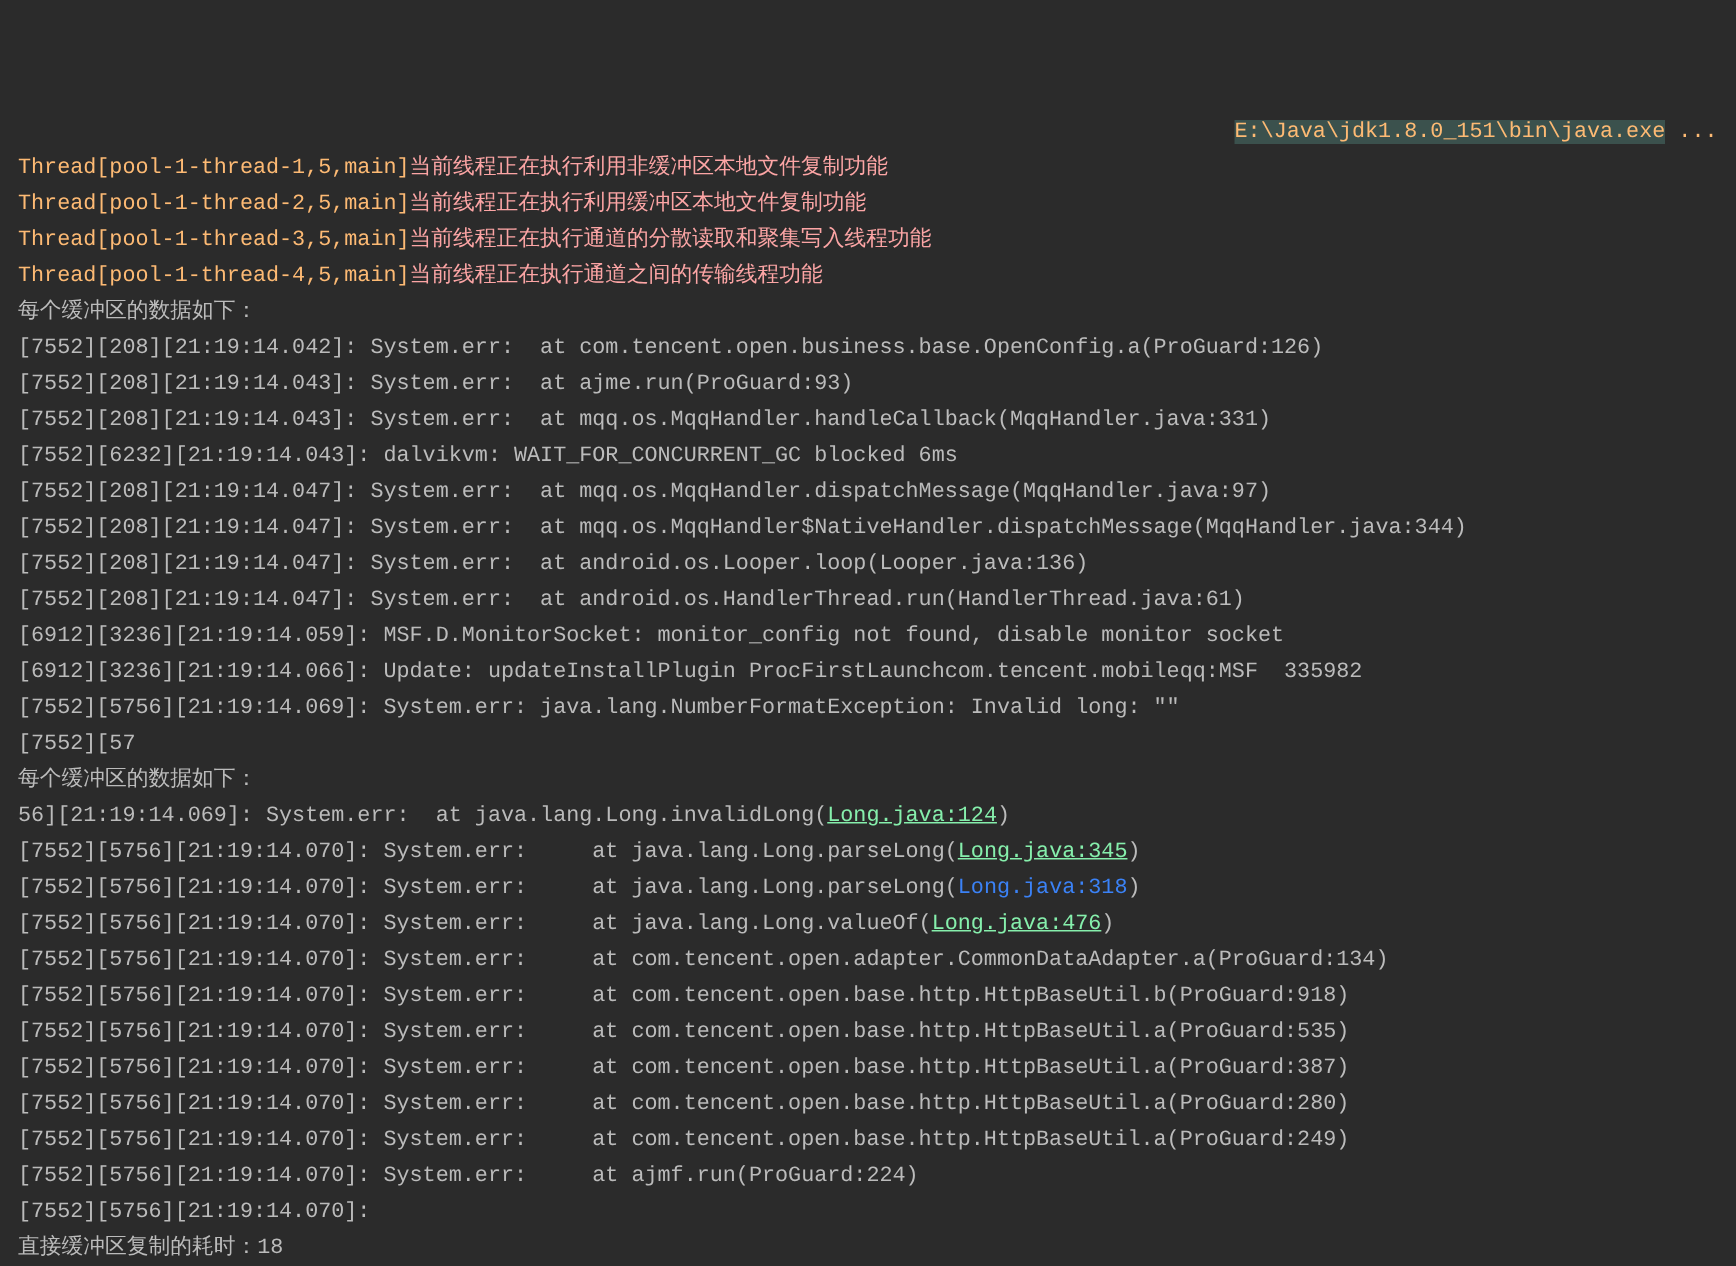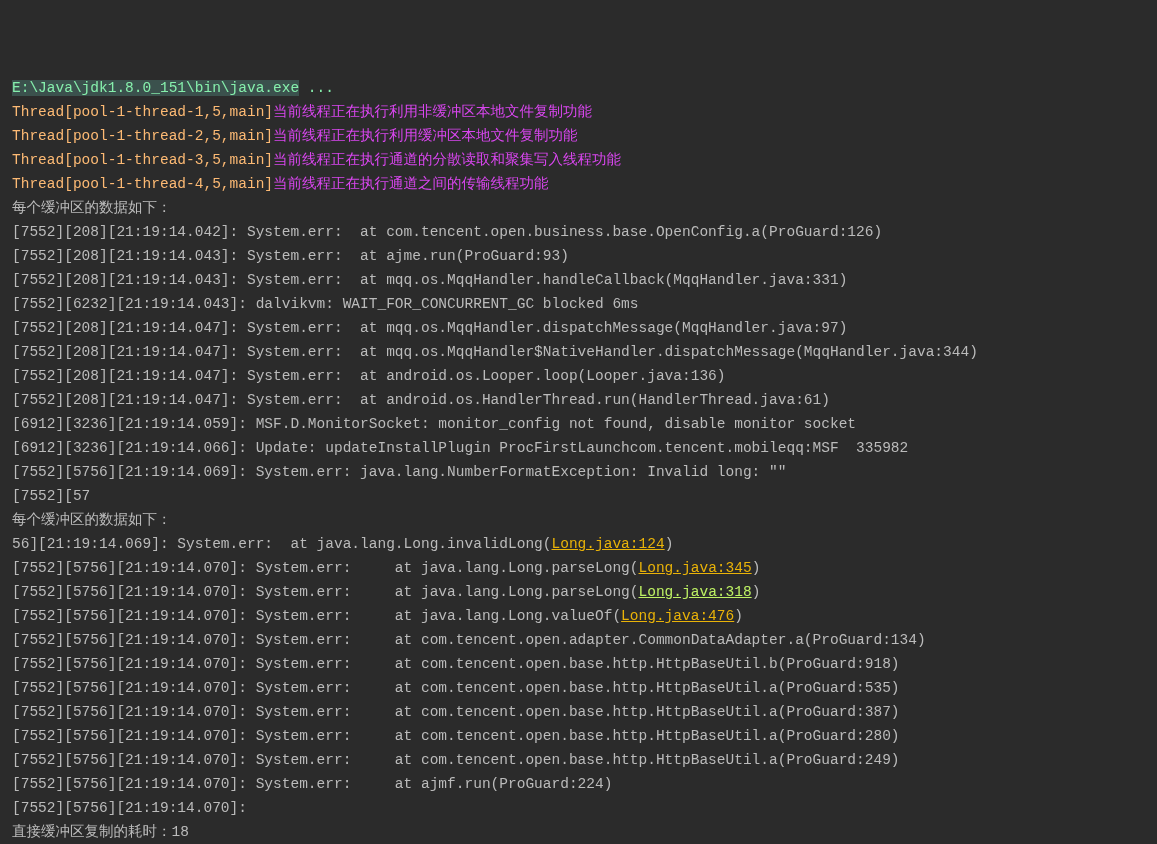--- a/index.html
+++ b/index.html
@@ -11,42 +11,42 @@
       background-color: #2b2b2b;
       color: #bbbbbb;
       font-family: "Consolas", "Monaco", "Courier New", monospace;
       font-size: 14.5px;
       line-height: 24px;
       padding: 4px 12px;
       white-space: pre;
       overflow-x: auto;
     }
     .header-line {
-      color: #86efac;
+      color: #fdba74;
+      text-align: right;
     }
     .header-highlight {
       background-color: #3b514d;
     }
     .thread-prefix {
       color: #fdba74;
     }
     .thread-suffix {
-      color: #d946ef;
+      color: #fca5a5;
     }
     .console-line {
       color: #bbbbbb;
     }
     .link {
-      color: #eab308;
+      color: #86efac;
       text-decoration: underline;
       cursor: pointer;
     }
     .link-blue {
-      color: #bef264;
-      text-decoration: underline;
+      color: #3b82f6;
       cursor: pointer;
     }
   </style>
 </head>
 <body>
 
 
 <div><div class="header-line"><span class="header-highlight">E:\Java\jdk1.8.0_151\bin\java.exe</span><span> ...</span></div><div class="console-line"><span class="thread-prefix">Thread[pool-1-thread-1,5,main]</span><span class="thread-suffix">当前线程正在执行利用非缓冲区本地文件复制功能</span></div><div class="console-line"><span class="thread-prefix">Thread[pool-1-thread-2,5,main]</span><span class="thread-suffix">当前线程正在执行利用缓冲区本地文件复制功能</span></div><div class="console-line"><span class="thread-prefix">Thread[pool-1-thread-3,5,main]</span><span class="thread-suffix">当前线程正在执行通道的分散读取和聚集写入线程功能</span></div><div class="console-line"><span class="thread-prefix">Thread[pool-1-thread-4,5,main]</span><span class="thread-suffix">当前线程正在执行通道之间的传输线程功能</span></div><div class="console-line">每个缓冲区的数据如下：</div><div class="console-line">[7552][208][21:19:14.042]: System.err:  at com.tencent.open.business.base.OpenConfig.a(ProGuard:126)</div><div class="console-line">[7552][208][21:19:14.043]: System.err:  at ajme.run(ProGuard:93)</div><div class="console-line">[7552][208][21:19:14.043]: System.err:  at mqq.os.MqqHandler.handleCallback(MqqHandler.java:331)</div><div class="console-line">[7552][6232][21:19:14.043]: dalvikvm: WAIT_FOR_CONCURRENT_GC blocked 6ms</div><div class="console-line">[7552][208][21:19:14.047]: System.err:  at mqq.os.MqqHandler.dispatchMessage(MqqHandler.java:97)</div><div class="console-line">[7552][208][21:19:14.047]: System.err:  at mqq.os.MqqHandler$NativeHandler.dispatchMessage(MqqHandler.java:344)</div><div class="console-line">[7552][208][21:19:14.047]: System.err:  at android.os.Looper.loop(Looper.java:136)</div><div class="console-line">[7552][208][21:19:14.047]: System.err:  at android.os.HandlerThread.run(HandlerThread.java:61)</div><div class="console-line">[6912][3236][21:19:14.059]: MSF.D.MonitorSocket: monitor_config not found, disable monitor socket</div><div class="console-line">[6912][3236][21:19:14.066]: Update: updateInstallPlugin ProcFirstLaunchcom.tencent.mobileqq:MSF  335982</div><div class="console-line">[7552][5756][21:19:14.069]: System.err: java.lang.NumberFormatException: Invalid long: ""</div><div class="console-line">[7552][57</div><div class="console-line">每个缓冲区的数据如下：</div><div class="console-line"><span>56][21:19:14.069]: System.err:  at java.lang.Long.invalidLong(</span><span class="link">Long.java:124</span><span>)</span></div><div class="console-line"><span>[7552][5756][21:19:14.070]: System.err:     at java.lang.Long.parseLong(</span><span class="link">Long.java:345</span><span>)</span></div><div class="console-line"><span>[7552][5756][21:19:14.070]: System.err:     at java.lang.Long.parseLong(</span><span class="link-blue">Long.java:318</span><span>)</span></div><div class="console-line"><span>[7552][5756][21:19:14.070]: System.err:     at java.lang.Long.valueOf(</span><span class="link">Long.java:476</span><span>)</span></div><div class="console-line">[7552][5756][21:19:14.070]: System.err:     at com.tencent.open.adapter.CommonDataAdapter.a(ProGuard:134)</div><div class="console-line">[7552][5756][21:19:14.070]: System.err:     at com.tencent.open.base.http.HttpBaseUtil.b(ProGuard:918)</div><div class="console-line">[7552][5756][21:19:14.070]: System.err:     at com.tencent.open.base.http.HttpBaseUtil.a(ProGuard:535)</div><div class="console-line">[7552][5756][21:19:14.070]: System.err:     at com.tencent.open.base.http.HttpBaseUtil.a(ProGuard:387)</div><div class="console-line">[7552][5756][21:19:14.070]: System.err:     at com.tencent.open.base.http.HttpBaseUtil.a(ProGuard:280)</div><div class="console-line">[7552][5756][21:19:14.070]: System.err:     at com.tencent.open.base.http.HttpBaseUtil.a(ProGuard:249)</div><div class="console-line">[7552][5756][21:19:14.070]: System.err:     at ajmf.run(ProGuard:224)</div><div class="console-line">[7552][5756][21:19:14.070]:</div><div class="console-line">直接缓冲区复制的耗时：18</div></div>
 
 

